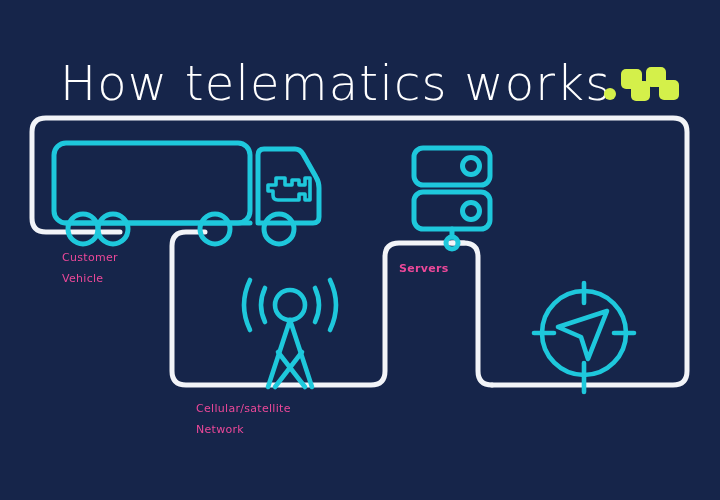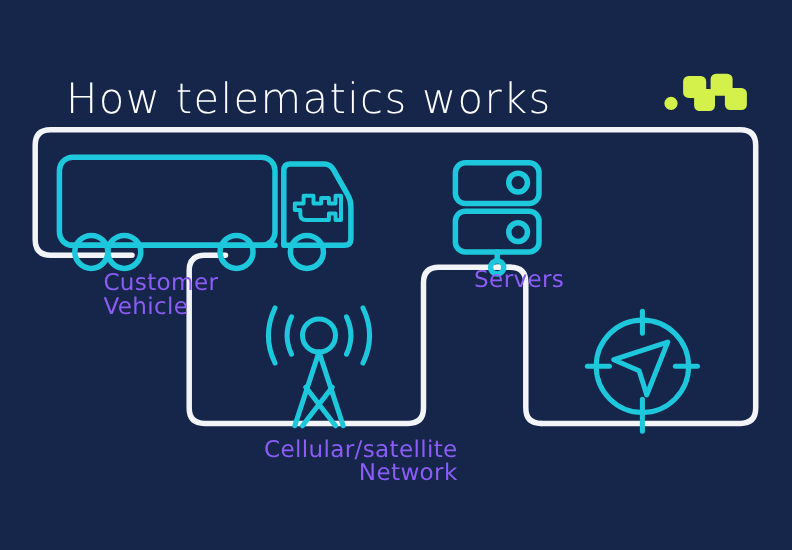--- a/index.html
+++ b/index.html
@@ -11,22 +11,22 @@
     position: relative;
     width: 720px;
     height: 500px;
     background: #16254a;
     overflow: hidden;
     font-family: "DejaVu Sans", sans-serif;
   }
   #title {
     position: absolute;
     left: 60px;
-    top: 68px;
-    font-size: 38px;
+    top: 55px;
+    font-size: 48px;
     font-weight: 300;
     letter-spacing: 1.2px;
     color: #ffffff;
     white-space: nowrap;
     font-family: "DejaVu Sans", sans-serif;
   }
   #logo {
     position: absolute;
     left: 603px;
     top: 63px;
@@ -35,31 +35,30 @@
   }
   .diagram-svg {
     position: absolute;
     left: 0;
     top: 0;
     width: 720px;
     height: 500px;
   }
   .label {
     position: absolute;
-    color: #8b5cf6;
-    font-size: 21px;
+    color: #ec4899;
+    font-size: 11px;
     line-height: 21px;
     letter-spacing: 0.3px;
     font-family: "DejaVu Sans", sans-serif;
     white-space: pre-line;
-    margin-left: 32px;
   }
   #label-customer-vehicle { left: 62px;  top: 247px; }
-  #label-servers          { left: 399px; top: 244px; }
-  #label-network          { left: 208px; top: 398px; text-align: right; }
+  #label-servers          { left: 399px; top: 258px; font-weight: bold; }
+  #label-network          { left: 196px; top: 398px; }
   #label-tracking         { left: 502px; top: 398px; }
 </style>
 </head>
 <body>
 
 <div id="infographic">
 
   <div id="title">How telematics works</div>
 
   <svg id="logo" viewBox="0 0 82 40">

